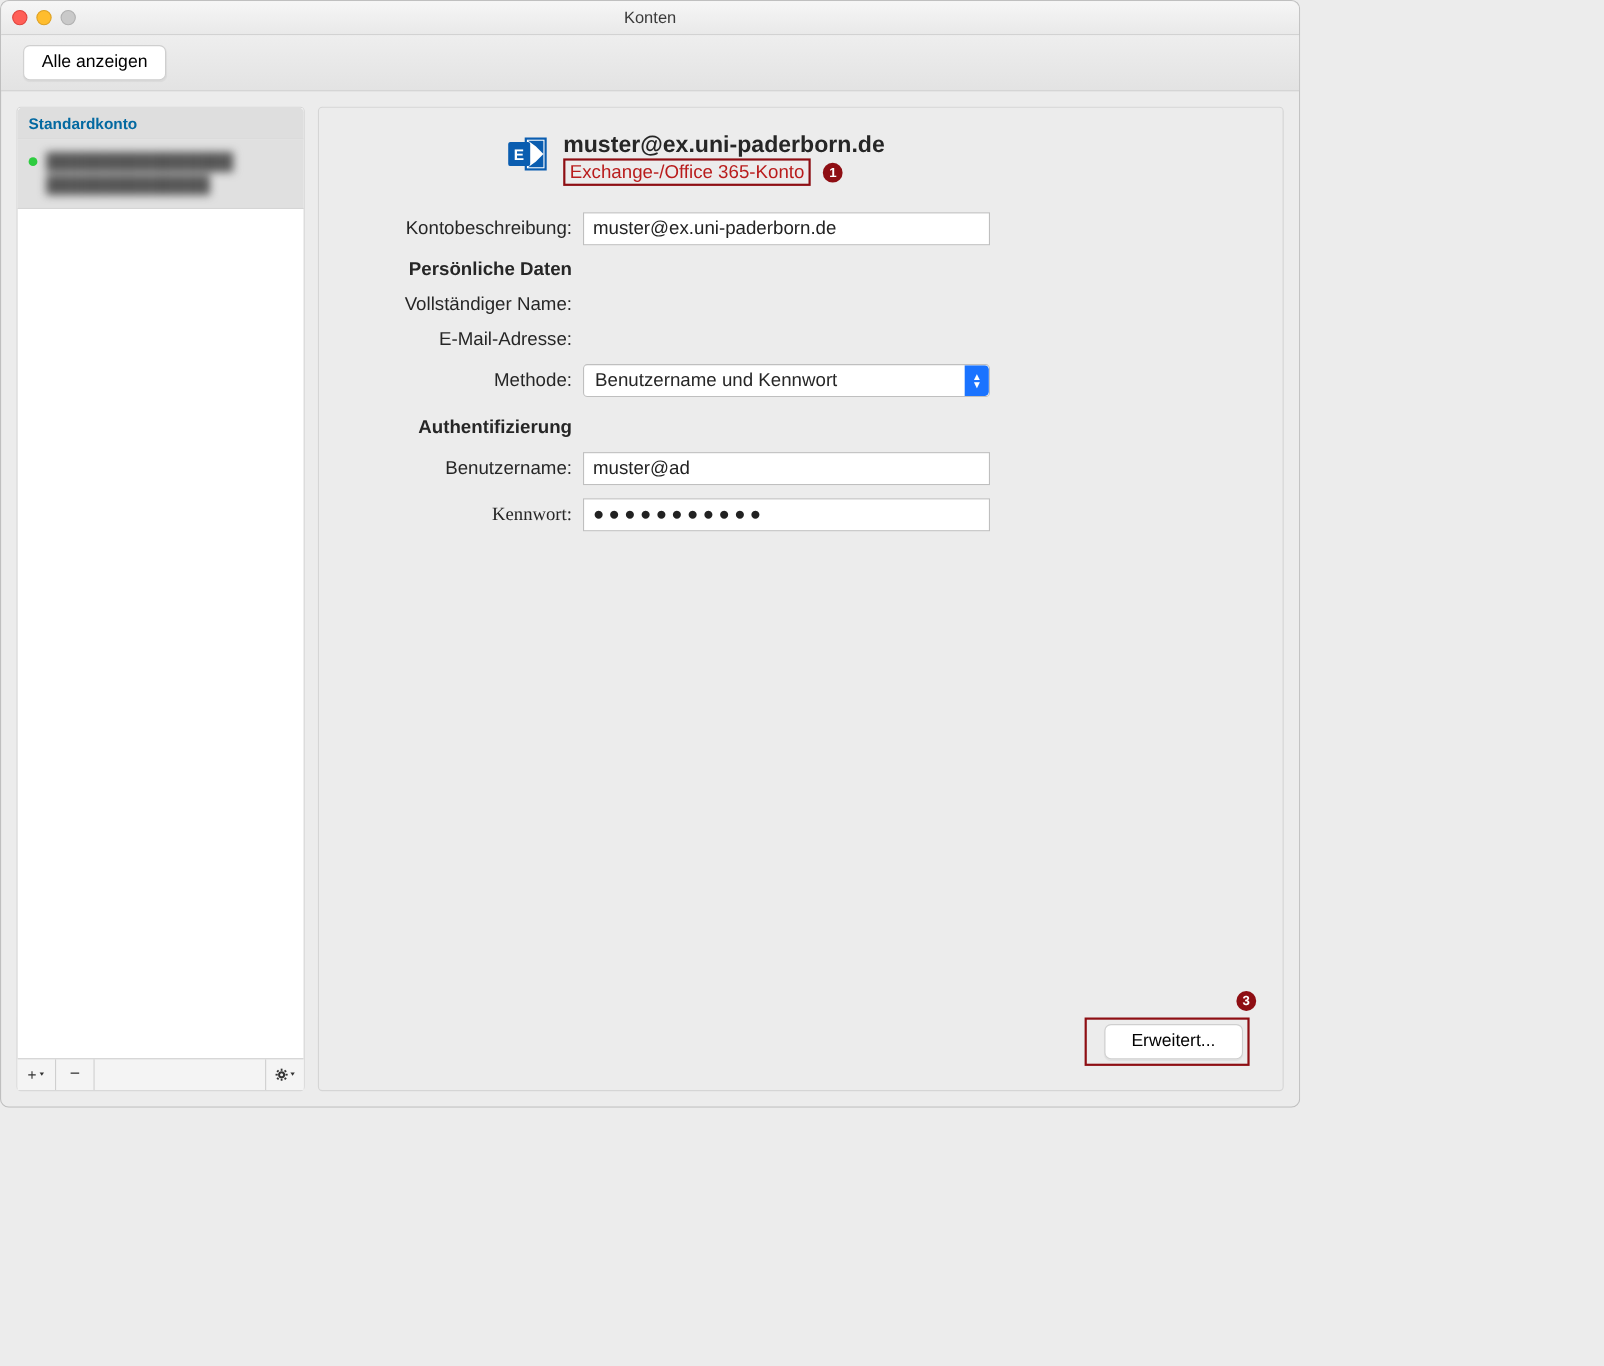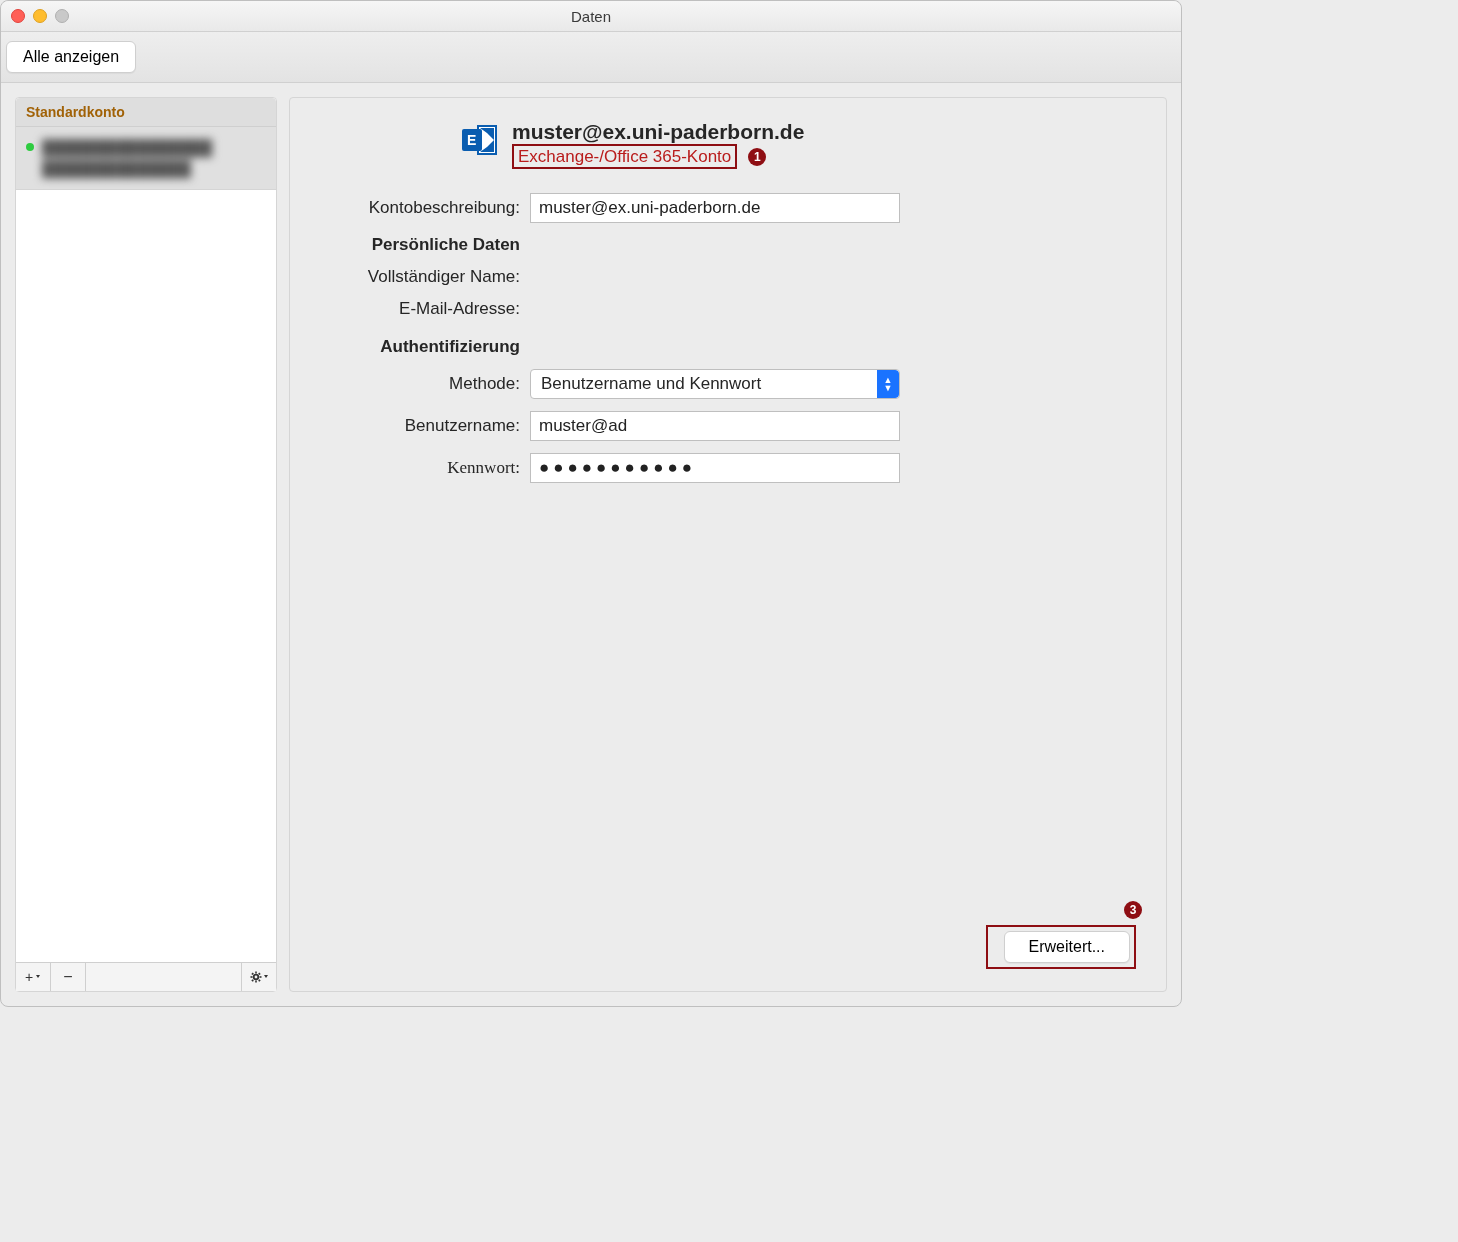--- a/index.html
+++ b/index.html
@@ -47,21 +47,21 @@
   .traffic-light{width:12px;height:12px;border-radius:50%;}
   .tl-close{background:#ff5f57;border:1px solid #e0443e;}
   .tl-min{background:#ffbd2e;border:1px solid #dea123;}
   .tl-max{background:#c9c9c9;border:1px solid #b0b0b0;}
   .window-title{
     position:absolute;left:0;right:0;text-align:center;
     font-size:15px;color:#3a3a3a;
   }
   .toolbar{
     height:50px;display:flex;align-items:center;
-    padding:0 5px;
+    padding:0 20px;
     border-bottom:1px solid #d0d0d0;
     background:linear-gradient(#eeeeee,#e3e3e3);
   }
   .btn{
     background:#ffffff;
     border:1px solid #cfcfcf;
     border-radius:6px;
     padding:6px 16px;
     font-size:16px;
     box-shadow:0 1px 1px rgba(0,0,0,.05);
@@ -76,21 +76,21 @@
   .sidebar{
     width:260px;flex:0 0 260px;
     display:flex;flex-direction:column;
     background:var(--sidebar-bg);
     border:1px solid var(--panel-border);
     border-radius:4px;
   }
   .sidebar-head{
     background:var(--sidebar-head);
     padding:6px 10px;
-    font-weight:600;font-size:14px;color:#a16207;
+    font-weight:600;font-size:14px;color:#0369a1;
     border-bottom:1px solid #cfcfcf;
     border-top-left-radius:4px;border-top-right-radius:4px;
   }
   .account-row{
     padding:10px;border-bottom:1px solid #d5d5d5;
     display:flex;gap:8px;align-items:flex-start;
     background:#e0e0e0;
   }
   .status-dot{width:8px;height:8px;border-radius:50%;background:var(--green);margin-top:6px;flex-shrink:0;}
   .blurred{filter:blur(4px);color:#555;font-size:15px;line-height:1.4;}
@@ -194,21 +194,21 @@
 <body>
 
 <div class="window">
 
   <div class="titlebar">
     <div class="traffic-lights">
       <div class="traffic-light tl-close"></div>
       <div class="traffic-light tl-min"></div>
       <div class="traffic-light tl-max"></div>
     </div>
-    <div class="window-title">Daten</div>
+    <div class="window-title">Konten</div>
   </div>
 
   <div class="toolbar">
     <button class="btn">Alle anzeigen</button>
   </div>
 
   <div class="content">
 
     <div class="sidebar">
       <div class="sidebar-head">Standardkonto</div>
@@ -281,35 +281,35 @@
         </div>
 
         <div class="row">
           <div class="lbl">Vollständiger Name:</div>
         </div>
 
         <div class="row">
           <div class="lbl">E-Mail-Adresse:</div>
         </div>
 
-        <div class="row" style="margin-top:6px;">
-          <div class="lbl section">Authentifizierung</div>
-        </div>
-
         <div class="row">
           <div class="lbl">Methode:</div>
           <div class="select">
             <div class="select-text">Benutzername und Kennwort</div>
             <div class="select-arrows">
               <div>▲</div>
                 <div>▼</div>
             </div>
           </div>
         </div>
 
+        <div class="row" style="margin-top:6px;">
+          <div class="lbl section">Authentifizierung</div>
+        </div>
+
         <div class="row">
           <div class="lbl">Benutzername:</div>
           <input class="field" type="text" value="muster@ad" style="">
         </div>
 
         <div class="row" style="font-family:Liberation Serif, serif;">
           <div class="lbl">Kennwort:</div>
           <div class="field password-dots" style="display:flex;align-items:center;">●●●●●●●●●●●</div>
         </div>
       </div>

